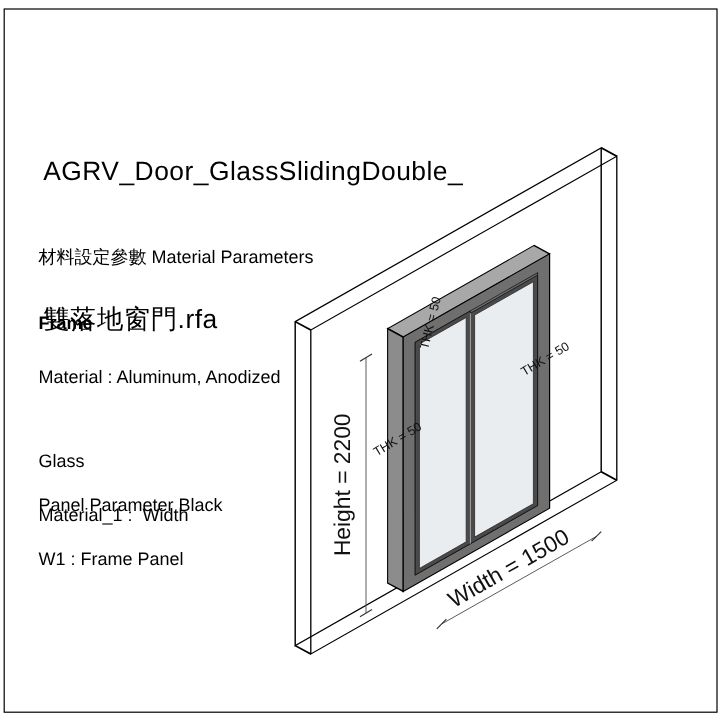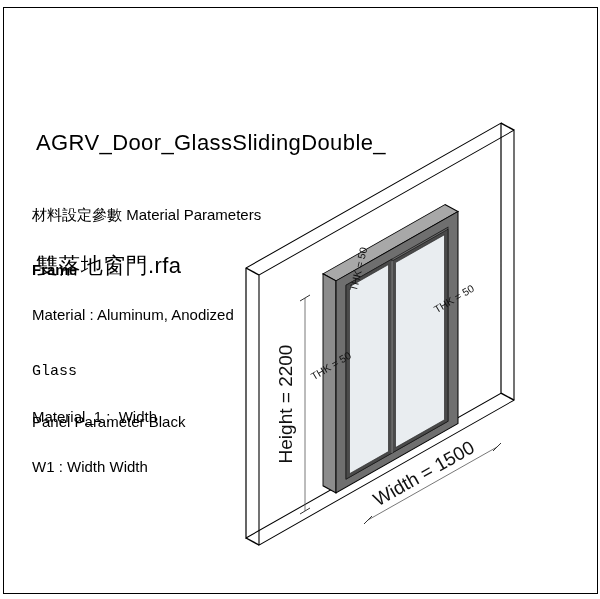--- a/index.html
+++ b/index.html
@@ -12,21 +12,21 @@
     border:1px solid #000;pointer-events:none;
   }
   .title{
     position:absolute;left:36px;top:40px;
     font-size:22px;line-height:41px;letter-spacing:.4px;white-space:pre;
   }
   .tblock{position:absolute;left:32px;font-size:15px;line-height:15px;white-space:pre;}
   .b1{top:177px;}
   .b2{top:384px;}
   .gap10{margin-top:10px;font-weight:bold;}
-  .gap15{margin-top:12px;font-family:Liberation Mono, monospace;}
+  .gap15{margin-top:25px;}
   svg{position:absolute;left:0;top:0;}
   svg text{font-family:"Liberation Sans","DejaVu Sans",sans-serif;fill:#111;}
   .dimtext{font-size:19px;}
   .thktext{font-size:10.5px;}
 </style>
 </head>
 <body>
 
 <div class="page">
 
@@ -88,17 +88,17 @@
   <div class="tblock b1">
     <div>材料設定參數 Material Parameters</div>
     <div class="gap10">Frame</div>
     <div>Material : Aluminum, Anodized</div>
     <div class="gap15">Glass</div>
     <div>Material_1 :  Width</div>
   </div>
 
   <div class="tblock b2">
     <div>Panel Parameter Black</div>
-    <div>W1 : Width Width</div>
+    <div>W1 : Frame Panel</div>
     
   </div>
 
 </div>
 
 </body></html>

